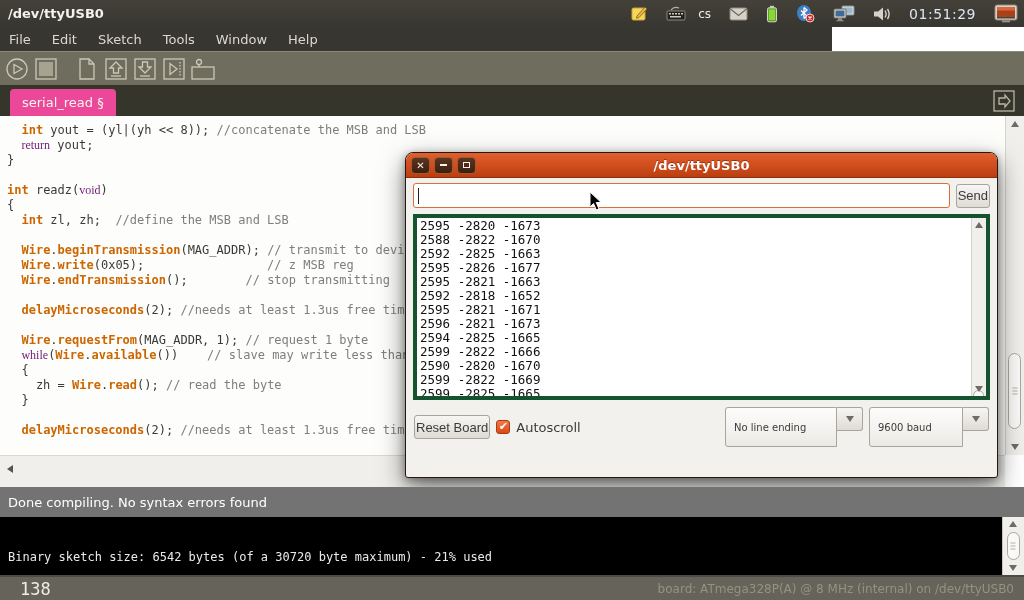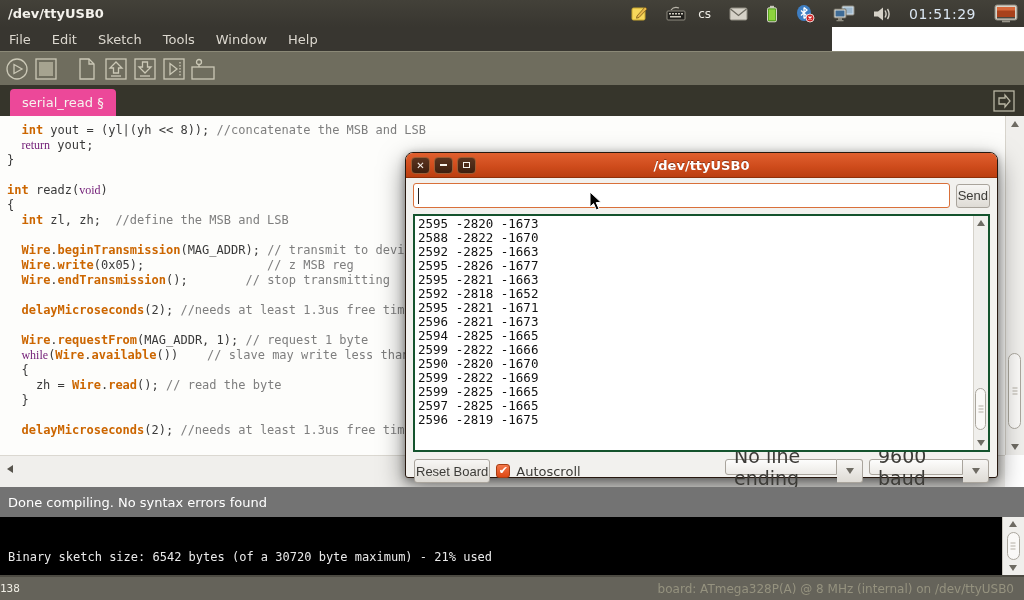--- a/index.html
+++ b/index.html
@@ -72,52 +72,52 @@
   .win-btn .mini-box { width:7px; height:6px; border:1.5px solid #f7f1ea; }
   .sm-title-text { position:absolute; left:0; right:0; text-align:center; color:#fff;
     font-weight:bold; font-size:13px; text-shadow:0 -1px 0 rgba(0,0,0,.35); }
 
   .sm-input-row { display:flex; align-items:center; padding:5px 7px 0 7px; gap:6px; }
   .sm-input { flex:1; height:25px; background:#fff; border:1px solid #d9703a; border-radius:3px; position:relative; }
   .caret { position:absolute; left:4px; top:4px; width:1px; height:16px; background:#222; }
   .btn { height:24px; background:linear-gradient(#f7f6f4,#dedbd5); border:1px solid #a9a49c;
     border-radius:3px; color:#3c3b37; font-size:13px; display:flex; align-items:center; justify-content:center; padding:0 1px; }
 
-  .sm-output-wrap { margin:6px 7px 0 7px; height:238px; background:#fff; border:2px solid #14532d; position:relative; overflow:hidden; }
+  .sm-output-wrap { margin:6px 7px 0 7px; height:186px; background:#fff; border:4px solid #14532d; position:relative; overflow:hidden; }
   .sm-output { font-family:"DejaVu Sans Mono",monospace; font-size:12.5px; line-height:14px; color:#111; padding:1px 0 0 3px; }
   .sm-vscroll { position:absolute; right:0; top:0; width:15px; height:100%; background:#f0efec; border-left:1px solid #d5d2ca; }
   .sm-vscroll .arr-up { position:absolute; top:4px; left:3px; }
   .sm-vscroll .arr-dn { position:absolute; bottom:4px; left:3px; }
 
   .sm-bottom { display:flex; align-items:center; padding:7px 8px 0 8px; gap:6px; }
   .checkbox { width:14px; height:14px; border-radius:3px; border:1px solid #a83c10;
     background:linear-gradient(#f2784b,#dd4814); color:#fff; font-size:11px; line-height:12px;
     display:flex; align-items:center; justify-content:center; }
   .cb-label { font-size:13px; color:#3c3b37; }
   .spacer { flex:1; }
   .combo { display:flex; }
-  .combo-field { height:16px; background:linear-gradient(#fdfdfc,#eceae6); border:1px solid #a9a49c;
-    border-radius:3px 0 0 3px; font-size:19px; color:#3c3b37; display:flex; align-items:center; padding:0 8px; }
+  .combo-field { height:40px; background:linear-gradient(#fdfdfc,#eceae6); border:1px solid #a9a49c;
+    border-radius:3px 0 0 3px; font-size:10px; color:#3c3b37; display:flex; align-items:center; padding:0 8px; }
   .combo-arrow { width:26px; height:24px; border:1px solid #a9a49c; border-left:none; border-radius:0 3px 3px 0;
     background:linear-gradient(#f7f6f4,#dedbd5); display:flex; align-items:center; justify-content:center; }
 
   .cursor-ptr { position:absolute; left:183px; top:38px; }
 
   
   .status-bar { position:absolute; left:0; top:487px; width:1024px; height:30px; display:flex; align-items:center; padding-left:8px; }
   .status-text { color:#fff; font-size:13px; }
   .console { position:absolute; left:0; top:517px; width:1024px; height:58px; background:#000; }
   .console-text { position:absolute; left:8px; top:33px; color:#eaeaea; font-family:"DejaVu Sans Mono",monospace; font-size:12px; }
   .con-vscroll { position:absolute; right:0; top:0; width:22px; height:58px; background:#f0efec; border-left:1px solid #c9c6be; }
   .con-vscroll .arr-up { position:absolute; top:4px; left:6px; }
   .con-vscroll .arr-dn { position:absolute; bottom:4px; left:6px; }
 
   .footer { position:absolute; left:0; top:575px; width:1024px; height:25px; background:#65635a;
     border-top:2px solid #4c4a42; display:flex; align-items:center; }
-  .footer-line { color:#efede4; font-size:11px; font-family:"DejaVu Sans Mono",monospace; }
+  .footer-line { color:#efede4; font-size:17px; font-family:"DejaVu Sans Mono",monospace; padding-left:20px; }
   .footer-board { margin-left:auto; color:#95927f; font-size:12px; padding-right:10px; }
 </style>
 </head>
 <body>
 
 <div class="top-panel">
   <span class="panel-title">/dev/ttyUSB0</span>
   <div class="tray">
     <span>
       <svg width="17" height="17" viewBox="0 0 17 17">

